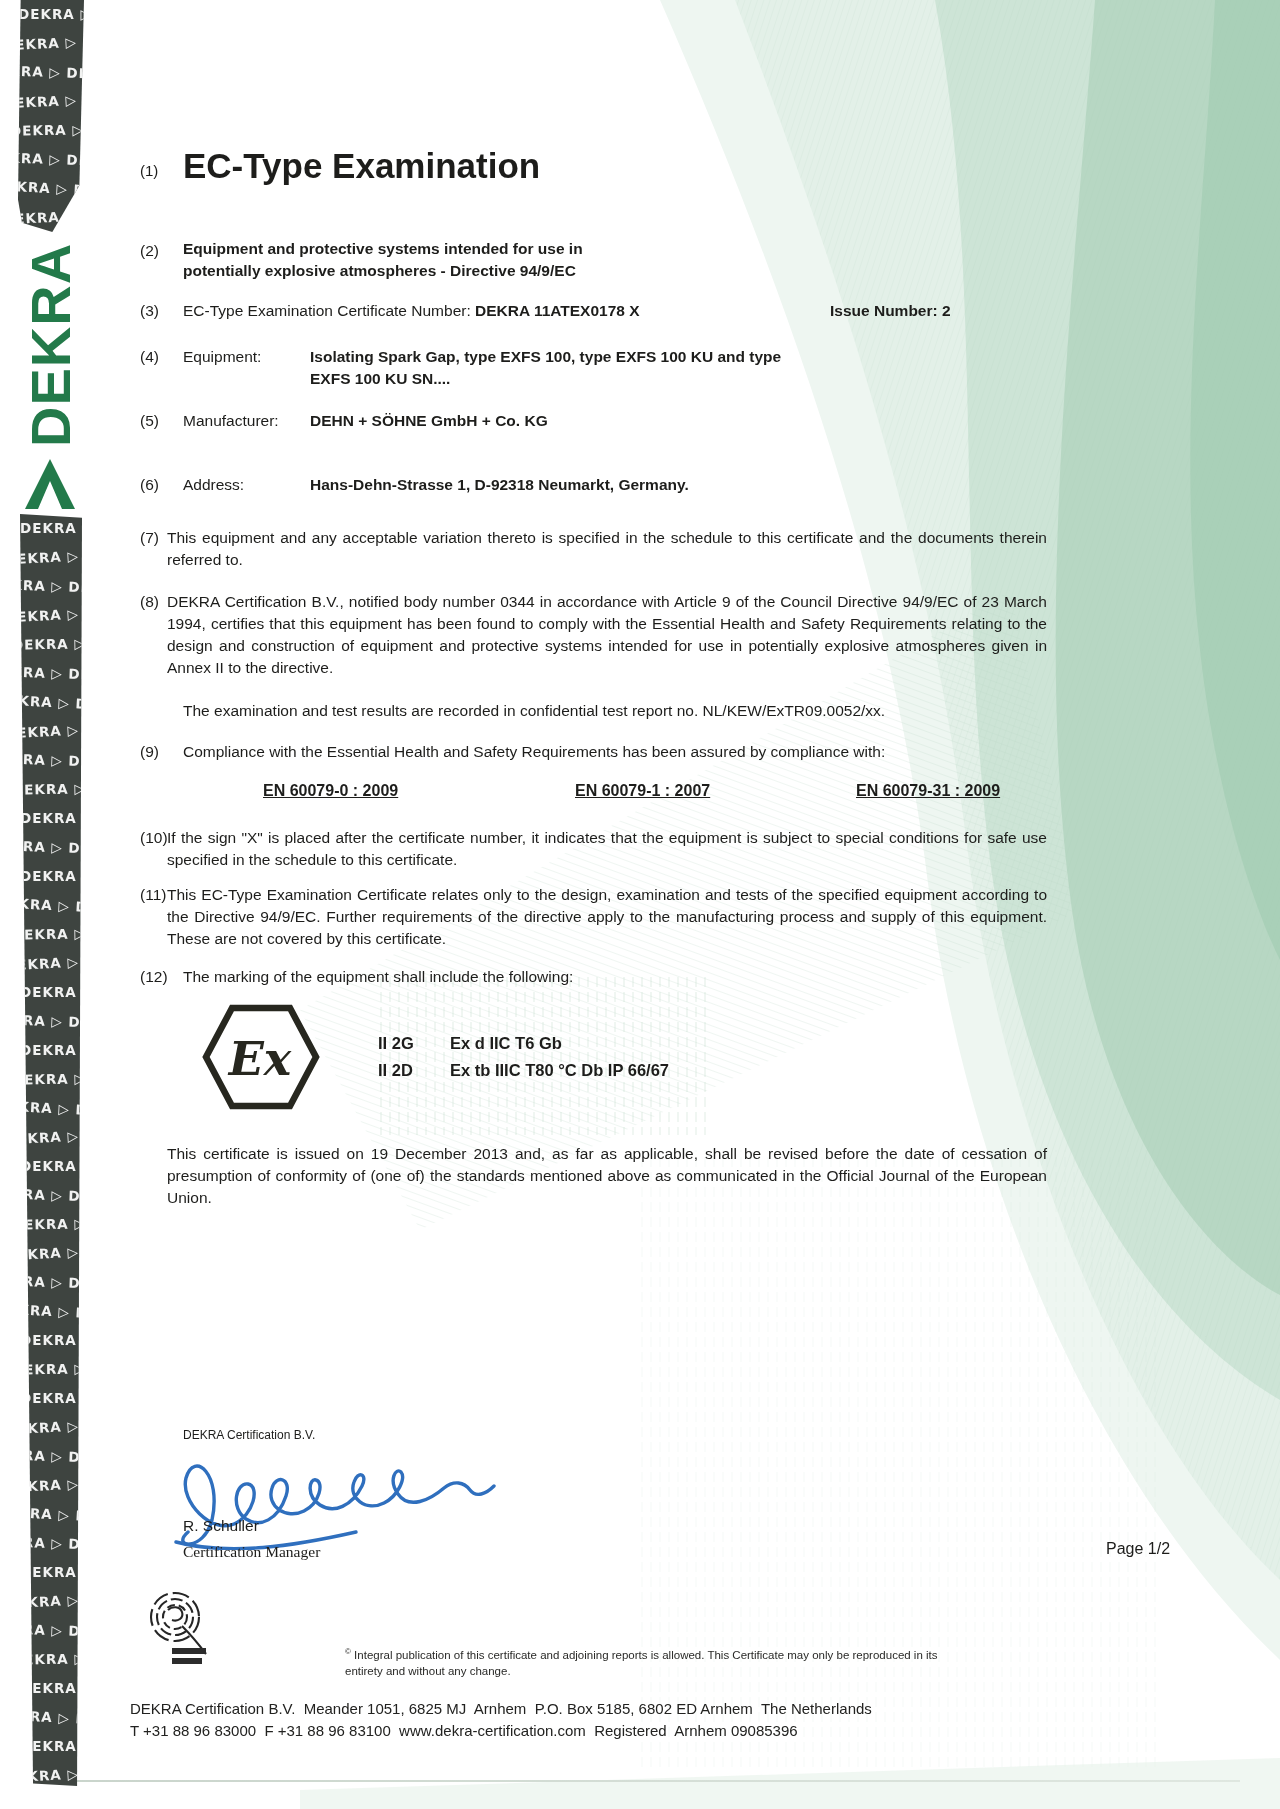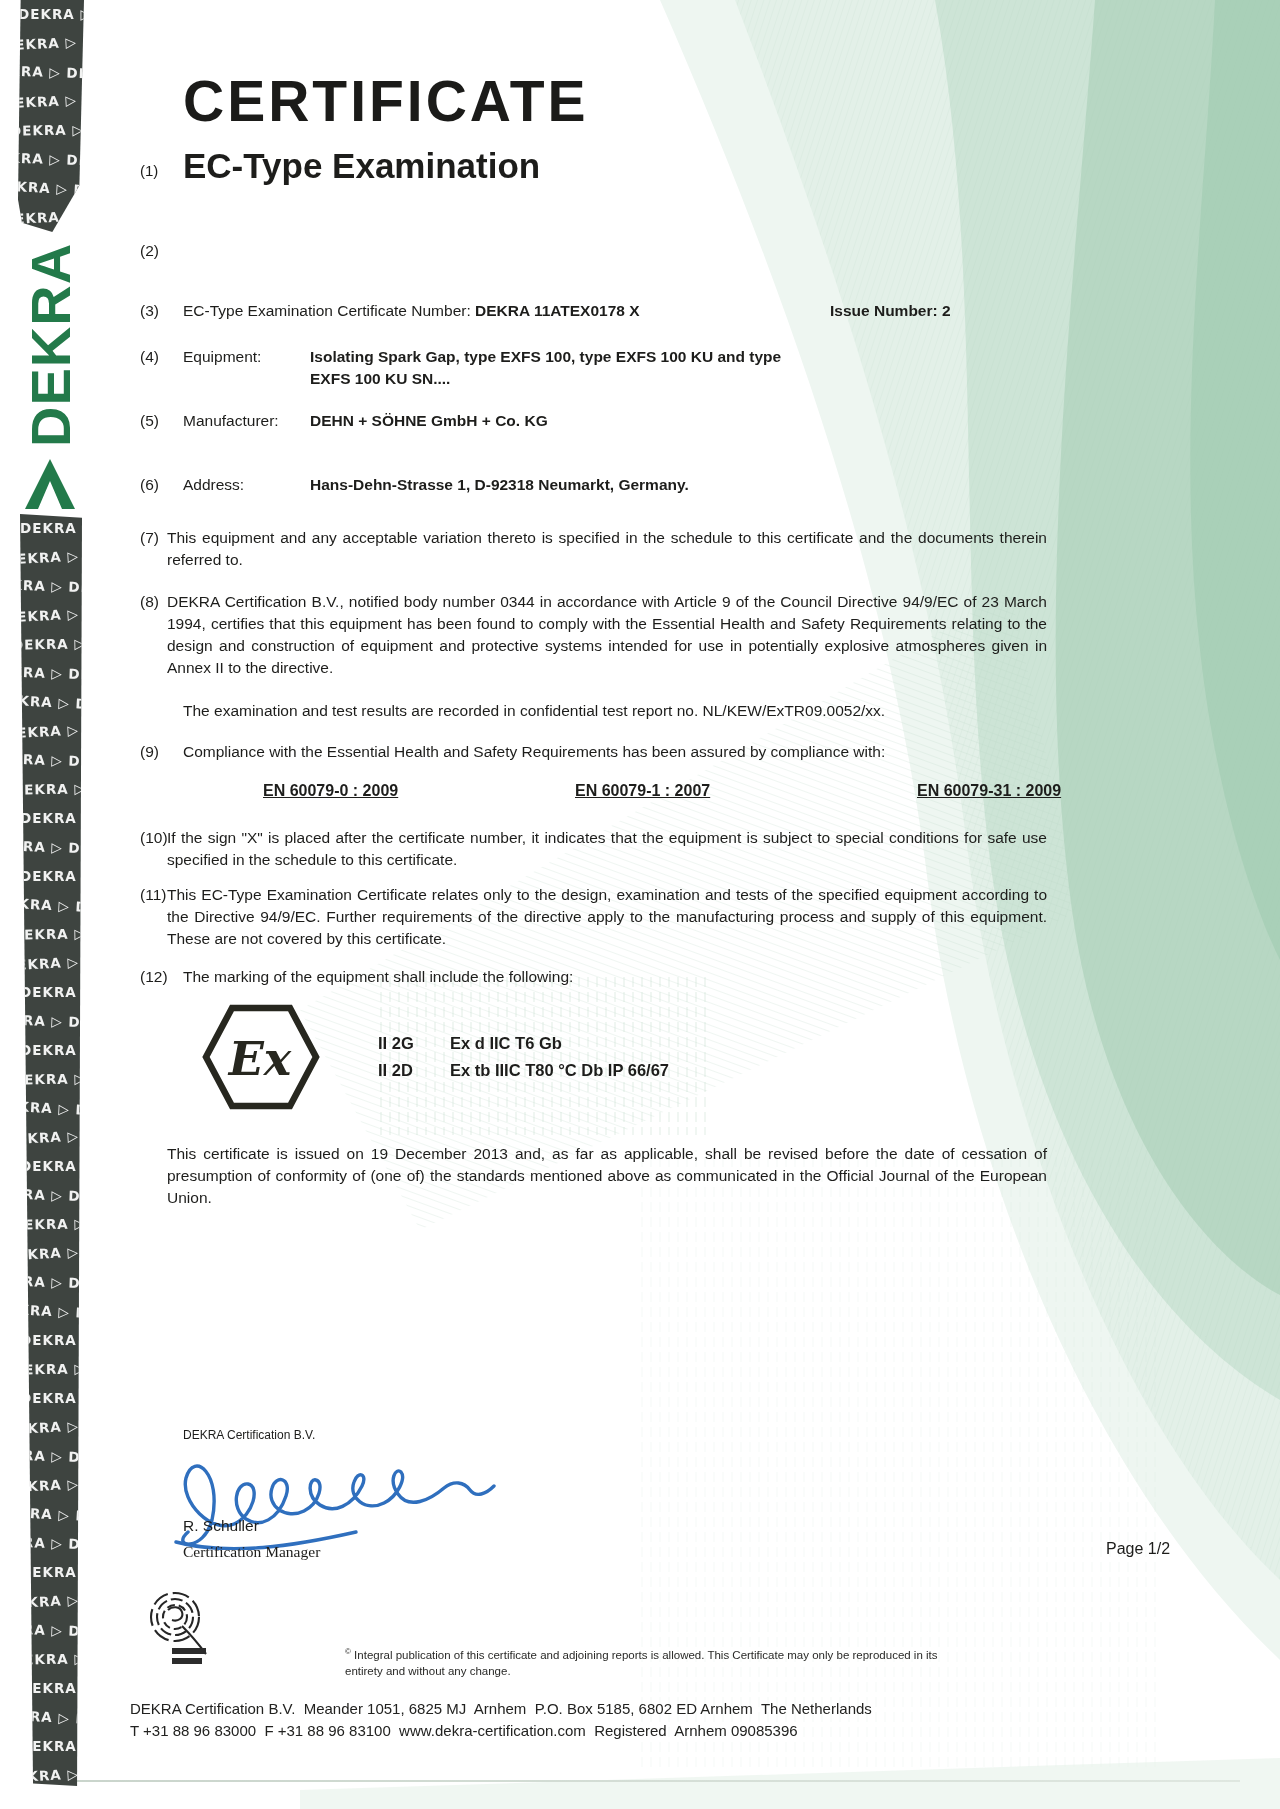--- a/index.html
+++ b/index.html
@@ -197,25 +197,25 @@
 
     <div class="strip-row">DEKRA ▷ DEKRA ▷ DEKRA</div>
 
     <div class="strip-row">DEKRA ▷ DEKRA ▷ DEKRA</div>
 
     <div class="strip-row">DEKRA ▷ DEKRA ▷ DEKRA</div>
 
     <div class="strip-row">DEKRA ▷ DEKRA ▷ DEKRA</div>
   </div>
 
-  <div class="z title">CERTIFICATE</div>
   <div class="z subnum">(1)</div>
   <div class="z subtitle">EC-Type Examination</div>
 
   <div class="z num body" style="top:240px">(2)</div>
+  <div class="z body bold" style="left:183px; top:238px; width:480px;">Equipment and protective systems intended for use in potentially explosive atmospheres - Directive 94/9/EC</div>
 
   <div class="z num body" style="top:300px">(3)</div>
   <div class="z body" style="left:183px; top:300px;"><span>EC-Type Examination Certificate Number: </span><span class="bold">DEKRA 11ATEX0178 X</span></div>
   <div class="z body bold" style="left:830px; top:300px;">Issue Number: 2</div>
 
   <div class="z num body" style="top:346px">(4)</div>
   <div class="z body field" style="top:346px">
     <span class="label">Equipment:</span><span class="value">Isolating Spark Gap, type EXFS 100, type EXFS 100 KU and type EXFS 100 KU SN....</span>
   </div>
 
@@ -233,21 +233,21 @@
   <div class="z body para" style="top:527px">This equipment and any acceptable variation thereto is specified in the schedule to this certificate and the documents therein referred to.</div>
 
   <div class="z num body" style="top:591px">(8)</div>
   <div class="z body para" style="top:591px">DEKRA Certification B.V., notified body number 0344 in accordance with Article 9 of the Council Directive 94/9/EC of 23 March 1994, certifies that this equipment has been found to comply with the Essential Health and Safety Requirements relating to the design and construction of equipment and protective systems intended for use in potentially explosive atmospheres given in Annex II to the directive.</div>
   <div class="z body" style="left:183px; top:700px;">The examination and test results are recorded in confidential test report no. NL/KEW/ExTR09.0052/xx.</div>
 
   <div class="z num body" style="top:741px">(9)</div>
   <div class="z body" style="left:183px; top:741px;">Compliance with the Essential Health and Safety Requirements has been assured by compliance with:</div>
   <div class="z standard" style="left:263px; top:782px;">EN 60079-0 : 2009</div>
   <div class="z standard" style="left:575px; top:782px;">EN 60079-1 : 2007</div>
-  <div class="z standard" style="left:917px; top:782px;">EN 60079-31 : 2009</div>
+  <div class="z standard" style="left:856px; top:782px;">EN 60079-31 : 2009</div>
 
   <div class="z num body" style="top:827px">(10)</div>
   <div class="z body para" style="top:827px">If the sign "X" is placed after the certificate number, it indicates that the equipment is subject to special conditions for safe use specified in the schedule to this certificate.</div>
 
   <div class="z num body" style="top:884px">(11)</div>
   <div class="z body para" style="top:884px">This EC-Type Examination Certificate relates only to the design, examination and tests of the specified equipment according to the Directive 94/9/EC. Further requirements of the directive apply to the manufacturing process and supply of this equipment. These are not covered by this certificate.</div>
 
   <div class="z num body" style="top:966px">(12)</div>
   <div class="z body" style="left:183px; top:966px;text-align:right;">The marking of the equipment shall include the following:</div>
 

